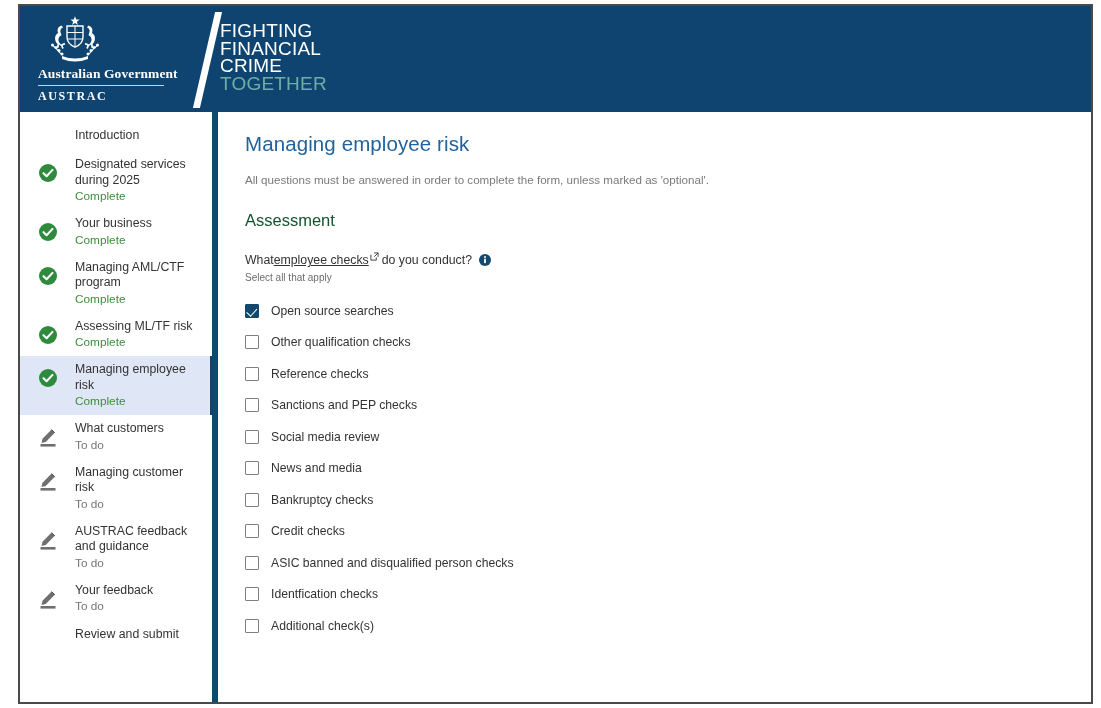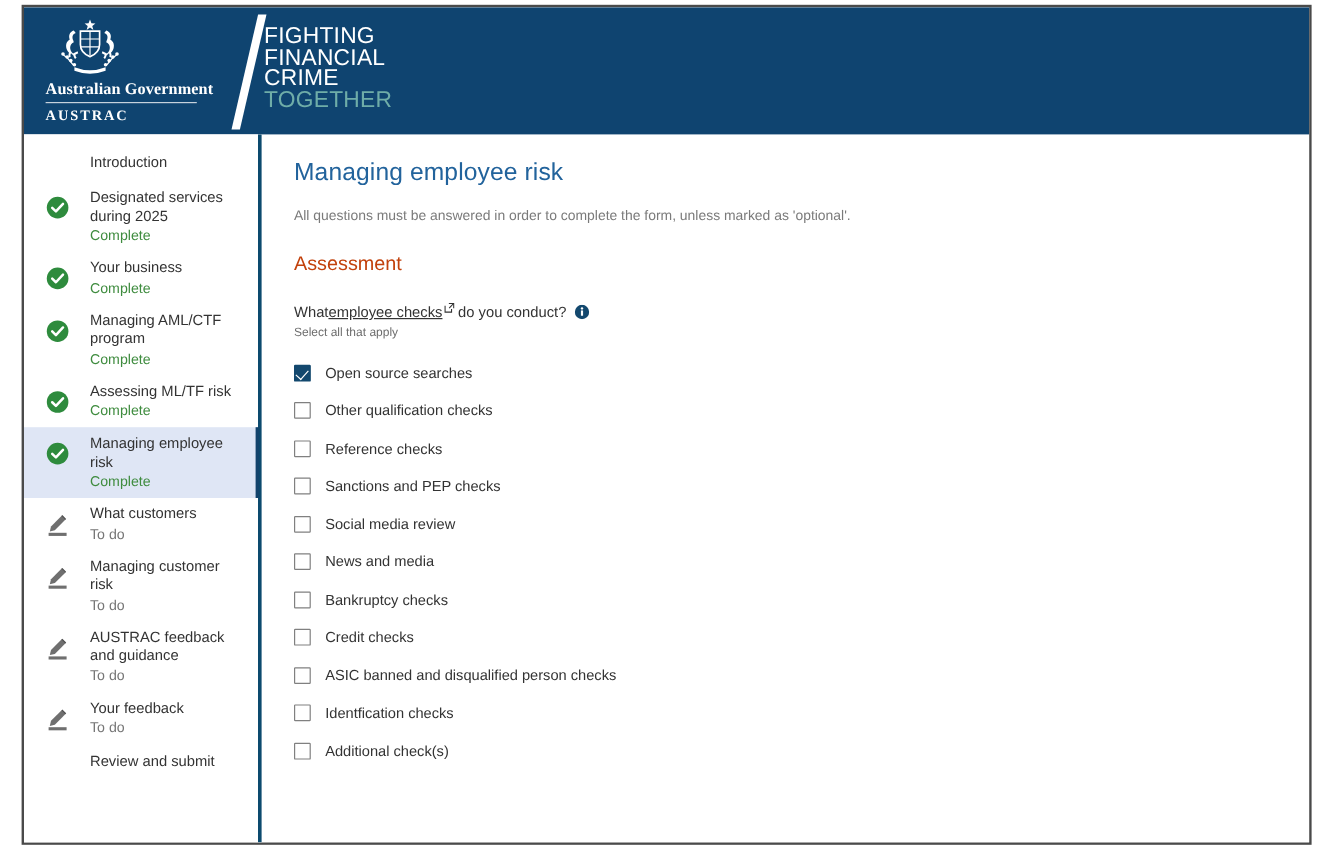--- a/index.html
+++ b/index.html
@@ -102,21 +102,21 @@
   .body-split {
     display: flex;
     height: 590px;
     background: #ffffff;
   }
 
   
   .sidebar {
     width: 198px;
     flex: 0 0 198px;
-    border-right: 3px solid #0c4a6e;
+    border-right: 6px solid #0c4a6e;
     padding-top: 9px;
     background: #ffffff;
     position: relative;
   }
   .nav-item {
     position: relative;
     display: flex;
     align-items: flex-start;
     padding: 6px 8px 6px 0;
     min-height: 30px;
@@ -178,21 +178,21 @@
     font-weight: normal;
     margin: 10px 0 0 0;
     letter-spacing: .1px;
   }
   p.intro {
     color: #7a7a7a;
     font-size: 11.6px;
     margin: 17px 0 0 0;
   }
   h2.section-title {
-    color: #c2410c;
+    color: #14532d;
     font-size: 16.5px;
     font-weight: normal;
     margin: 25px 0 0 0;
   }
 
   .question {
     margin-top: 22px;
     font-size: 12.3px;
     color: #333333;
     display: flex;

